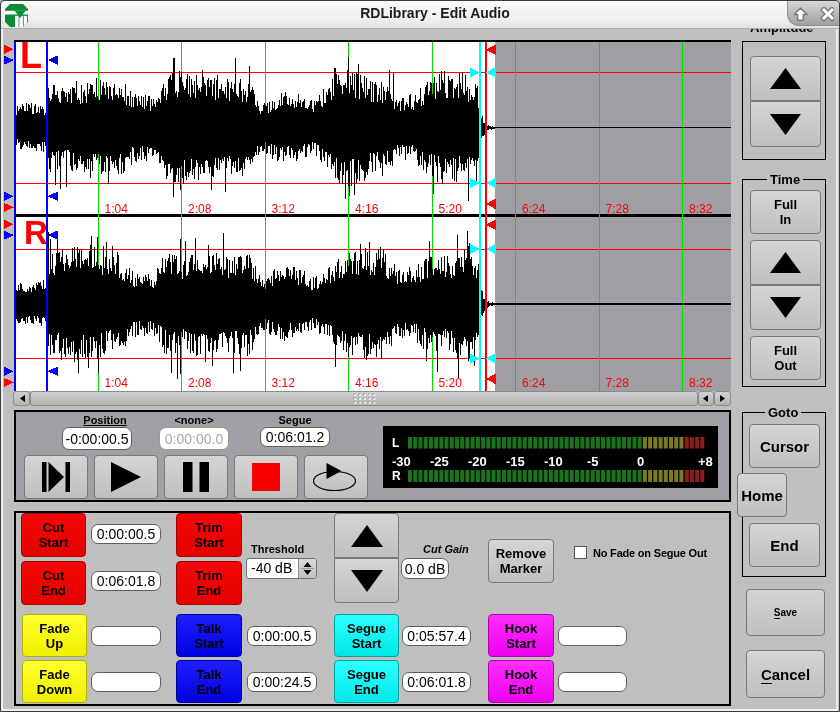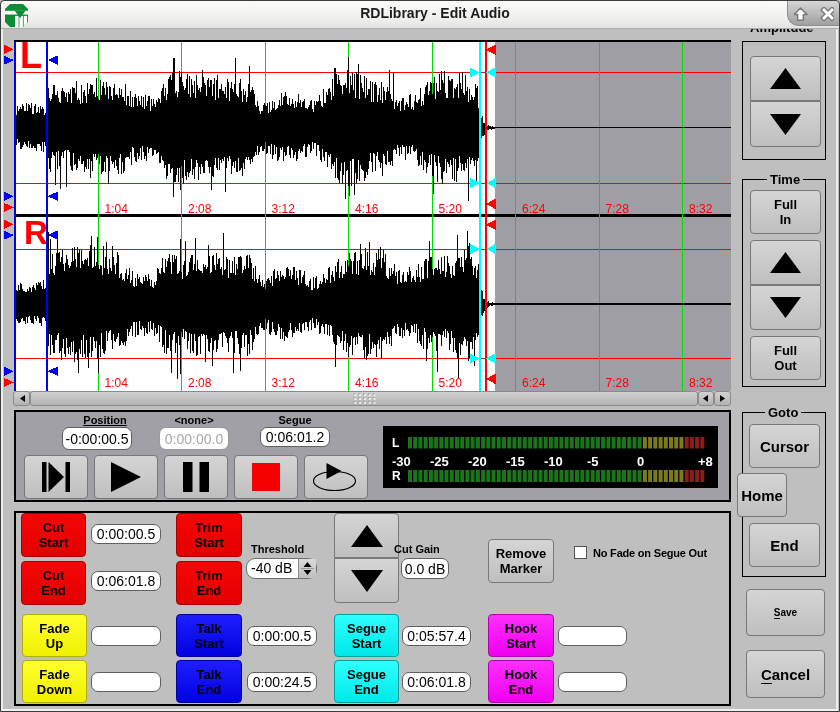--- a/index.html
+++ b/index.html
@@ -328,40 +328,40 @@
 </svg>
 
 <div class="abs blackpanel" id="editpanel"></div>
 <div class="abs cbtn red" style="left:21px;top:513px;width:65px;height:44px;">Cut<br>Start</div>
 <div class="abs cbtn red" style="left:21px;top:561px;width:65px;height:44px;">Cut<br>End</div>
 <div class="abs field" style="left:91px;top:524px;width:70px;height:20px;font-size:14px;">0:00:00.5</div>
 <div class="abs field" style="left:91px;top:571px;width:70px;height:20px;font-size:14px;">0:06:01.8</div>
 <div class="abs cbtn red" style="left:176px;top:513px;width:66px;height:44px;">Trim<br>Start</div>
 <div class="abs cbtn red" style="left:176px;top:561px;width:66px;height:44px;">Trim<br>End</div>
 <div class="abs lbl" style="left:251px;top:543px;">Threshold</div>
-<div class="abs" style="left:246px;top:558px;width:71px;height:21px;box-sizing:border-box;background:#fff;border:1px solid #707070;border-radius:9px;font-size:14px;padding-left:4px;line-height:19px;">-40 dB
+<div class="abs" style="left:246px;top:558px;width:71px;height:21px;box-sizing:border-box;background:#fff;border:1px solid #707070;border-radius:3px;font-size:14px;padding-left:4px;line-height:19px;">-40 dB
   <div class="abs" style="right:0;top:0;width:17px;height:19px;background:linear-gradient(#dadada,#c0c0c0);border-left:1px solid #8a8a8a;border-radius:0 2px 2px 0;">
     <svg width="17" height="19" viewBox="0 0 17 19">
         <path d="M8.5 3 L12.5 8 L4.5 8 Z" fill="#000"></path>
         <rect x="2" y="9" width="13" height="1" fill="#9a9a9a"></rect>
         <path d="M8.5 16 L4.5 11 L12.5 11 Z" fill="#000"></path>
       </svg>
   </div>
 </div>
 <div class="abs btn" style="left:334px;top:513px;width:65px;height:45px;border-radius:4px 4px 0 0;">
     <svg width="32" height="22" viewBox="0 0 32 22">
       <path d="M16 0 L32 22 L0 22 Z" fill="#000"></path>
     </svg>
   </div>
 <div class="abs btn" style="left:334px;top:558px;width:65px;height:45px;border-radius:0 0 4px 4px;">
     <svg width="32" height="22" viewBox="0 0 32 22">
       <path d="M16 22 L0 0 L32 0 Z" fill="#000"></path>
     </svg>
   </div>
-<div class="abs lbl" style="left:394px;top:543px;">Cut Gain</div>
+<div class="abs lbl" style="left:423px;top:543px;font-style:italic;">Cut Gain</div>
 <div class="abs field" style="left:401px;top:558px;width:48px;height:21px;font-size:14px;">0.0 dB</div>
 <div class="abs btn" style="left:488px;top:539px;width:66px;height:44px;font-size:13px;line-height:15px;">Remove<br>Marker</div>
 <div class="abs" style="left:574px;top:546px;width:11px;height:11px;background:#fff;border:1px solid #555;"></div>
 <div class="abs lbl" style="left:593px;top:547px;letter-spacing:-0.2px;">No Fade on Segue Out</div>
 
 <div class="abs cbtn yellow" style="left:22px;top:614px;width:65px;height:43px;">Fade<br>Up</div>
 <div class="abs cbtn yellow" style="left:22px;top:660px;width:65px;height:43px;">Fade<br>Down</div>
 <div class="abs field" style="left:91px;top:626px;width:70px;height:20px;"></div>
 <div class="abs field" style="left:91px;top:672px;width:70px;height:20px;"></div>
 <div class="abs cbtn blue" style="left:176px;top:614px;width:66px;height:43px;">Talk<br>Start</div>

